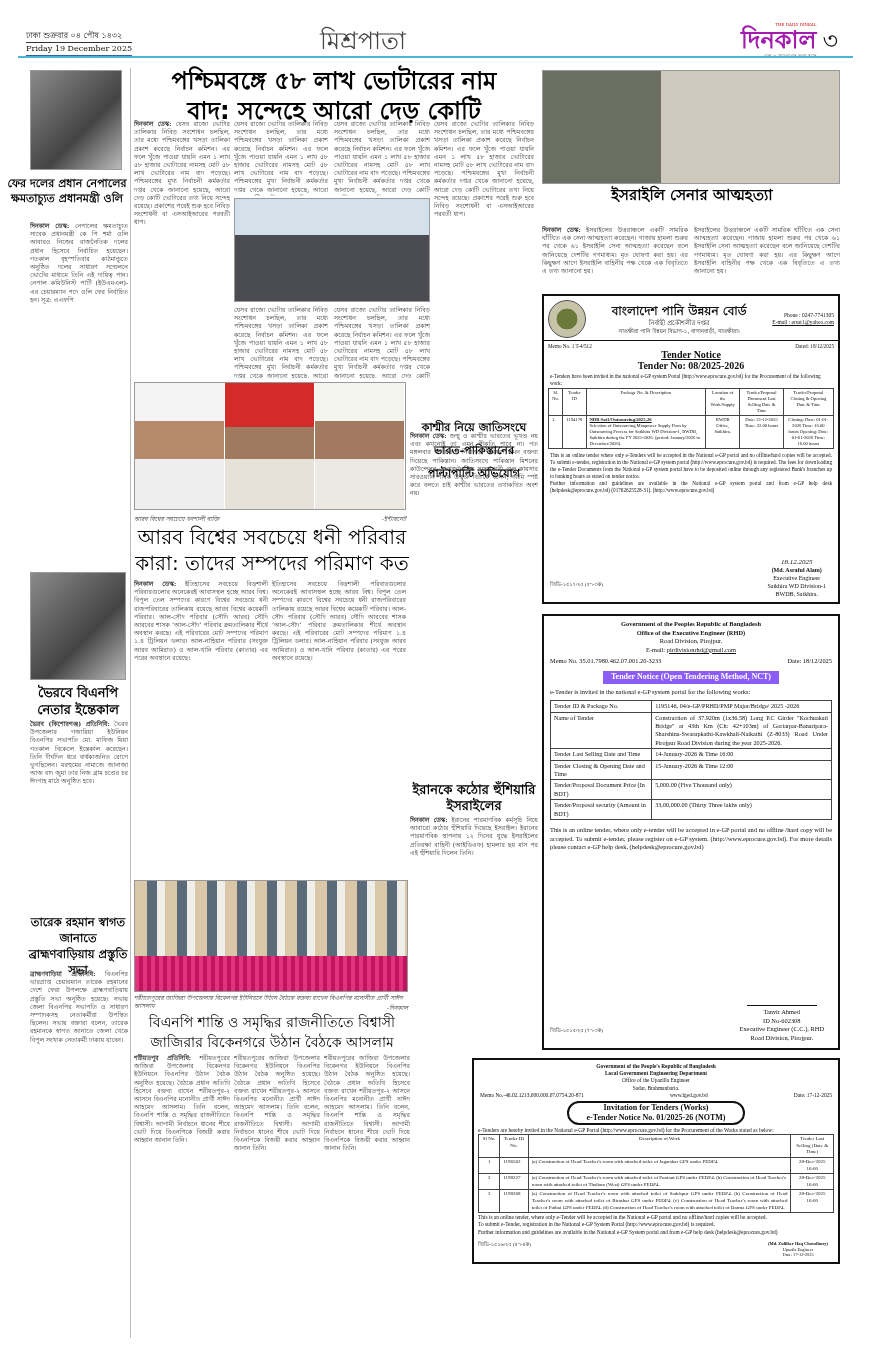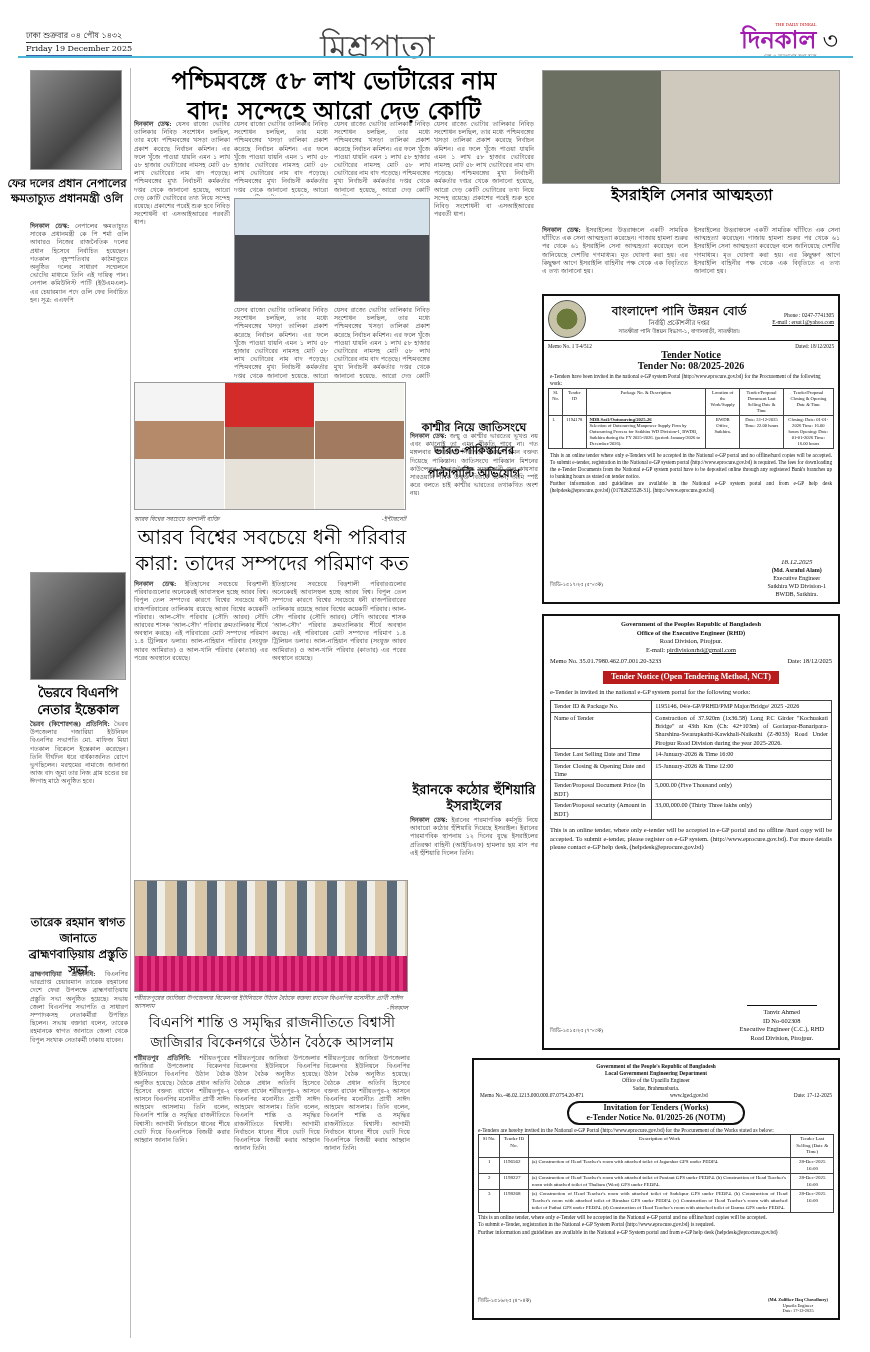--- a/index.html
+++ b/index.html
@@ -2,42 +2,42 @@
 <html><head>
 <meta charset="utf-8">
 <style>
   * { box-sizing: border-box; margin: 0; padding: 0; }
   body { width: 870px; height: 1352px; background: #fff; font-family: "DejaVu Serif", serif; color: #111; position: relative; overflow: hidden; }
   .abs { position: absolute; }
   .masthead-line { left: 18px; top: 56px; width: 835px; height: 2px; background: #4cb6d8; }
   .date-block { left: 26px; top: 30px; font-size: 8px; line-height: 12px; }
   .date-block .bn { border-bottom: 1px solid #333; display:block; }
   .date-block .en { border-bottom: 2px solid #3a5fa8; display:block; }
-  .section-title { left: 320px; top: 22px; font-size: 32px; color: #444; font-family: "DejaVu Sans", sans-serif; }
+  .section-title { left: 320px; top: 22px; font-size: 24px; color: #444; font-family: "DejaVu Sans", sans-serif; }
   .logo { right: 32px; top: 22px; text-align: right; }
   .logo .name { font-size: 24px; font-weight: bold; font-family: "DejaVu Sans", sans-serif; color:#a21caf; line-height:26px;text-align:right;}
   .logo .tag { font-size: 5px; color:#555; }
   .logo .page { font-size: 24px; margin-left: 6px; }
   .photo { background: linear-gradient(135deg,#8a8a8a,#444 60%,#bbb); border: 1px solid #999; }
   .photo.crowd { background: repeating-linear-gradient(90deg,#d9c7a8 0 12px,#5b6b7a 12px 22px,#f0eee8 22px 30px); }
   .photo.crowd .tablecloth { position:absolute; left:0; right:0; bottom:0; height:32%; background: repeating-linear-gradient(90deg,#e2337d 0 4px,#c0145f 4px 8px); }
   .photo.press { background: linear-gradient(180deg,#d4e0ea 0 35%,#4b4b52 35% 100%); }
   .photo.soldier { background: linear-gradient(90deg,#6a6f62 0 40%,#cfc9bd 40% 100%); }
   .photo.arab { display:flex; }
   .photo.arab div { flex:1; border-right:1px solid #fff; }
   .headline { font-family: "DejaVu Sans", sans-serif; font-weight: bold; text-align: center; color:#000; }
   .body-text { font-size: 6.2px; line-height: 8.2px; text-align: justify; color:#333; overflow: hidden; }
   .body-text .lead { font-weight: bold; }
   .caption { font-size: 6px; color: #444; font-style: italic; }
   .notice { border: 2px solid #111; background:#fff; font-family: "Liberation Serif", serif; color:#111; }
   .notice table { border-collapse: collapse; width: 100%; }
   .notice td, .notice th { border: 1px solid #444; padding: 1px 3px; vertical-align: top; font-weight: normal; }
   .u { text-decoration: underline; }
   .ctr { text-align: center; }
-  .black-banner { background:#b91c1c; color:#fff; font-weight:bold; display:inline-block; padding:2px 8px; }
+  .black-banner { background:#8b5cf6; color:#fff; font-weight:bold; display:inline-block; padding:2px 8px; }
   .pill { border: 2px solid #111; border-radius: 22px; display:inline-block; padding: 0 18px; font-weight:bold; text-align:center; }
   .logo-seal { width: 38px; height: 38px; border-radius: 50%; background: radial-gradient(circle,#6b7a3a 0 40%,#c6c3a8 42% 70%,#8a8a74 72%); border:1px solid #555; }
   .col-rule { width:1px; background:#bbb; }
 </style>
 </head>
 <body>
 
 <div class="abs date-block">
   <span class="bn">ঢাকা শুক্রবার ০৪ পৌষ ১৪৩২</span>
   <span class="en">Friday 19 December 2025</span>
@@ -222,21 +222,21 @@
   <div style="position:absolute;right:14px;bottom:6px;text-align:center;line-height:8.4px;">
     <div style="height:16px;border-bottom:1px solid #111;width:70px;margin:0 auto 2px;"></div>
     <div>Tanvir Ahmed</div>
     <div>ID No-602308</div>
     <div>Executive Engineer (C.C.), RHD</div>
     <div>Road Division, Pirojpur.</div>
   </div>
   <div style="position:absolute;left:6px;bottom:12px;font-size:5px;">জিডি-১৫১৫/২৫ (৭"×৩ক)</div>
 </div>
 
-<div class="abs notice" style="left:472px;top:1058px;width:368px;height:262px;font-size:5.4px;line-height:7.2px;">
+<div class="abs notice" style="left:472px;top:1058px;width:368px;height:206px;font-size:5.4px;line-height:7.2px;">
   <div class="ctr" style="padding-top:3px;">
     <div style="font-weight:bold;">Government of the People's Republic of Bangladesh</div>
     <div style="font-weight:bold;">Local Government Engineering Department</div>
     <div>Office of the Upazilla Engineer</div>
     <div>Sadar, Brahmanbaria.</div>
   </div>
   <div style="display:flex;justify-content:space-between;padding:0 6px;">
     <span>Memo No.-46.02.1213.000.000.07.0754.20-871</span>
     <span>www.lged.gov.bd</span>
     <span>Date: 17-12-2025</span>

